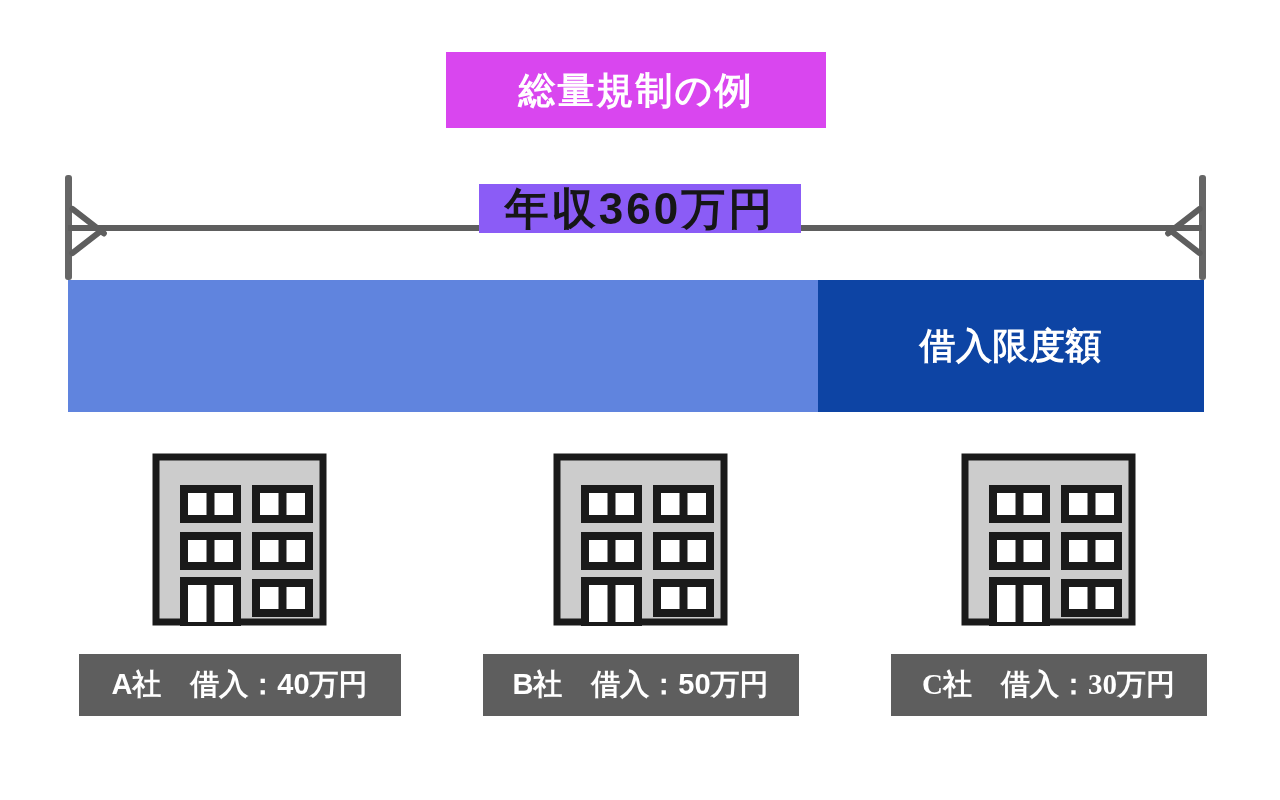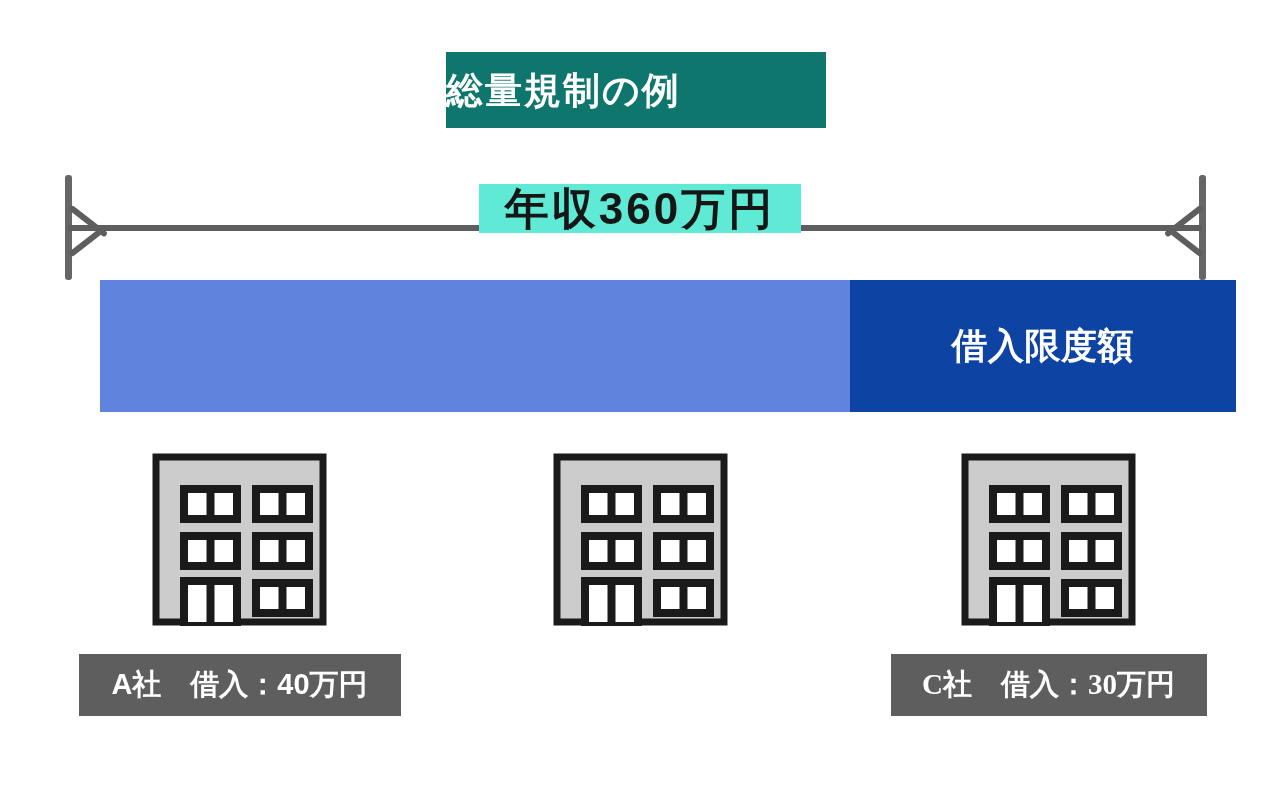--- a/index.html
+++ b/index.html
@@ -23,24 +23,24 @@
     height: 800px;
   }
 
   
   .title-box {
     position: absolute;
     left: 446px;
     top: 52px;
     width: 380px;
     height: 76px;
-    background: #0f766e;
+    background: #d946ef;
     display: flex;
     align-items: center;
-    justify-content: flex-start;
+    justify-content: center;
   }
   .title-text {
     color: #ffffff;
     font-size: 37px;
     font-weight: bold;
     letter-spacing: 2px;
     line-height: 1;
     white-space: nowrap;
   }
 
@@ -90,33 +90,32 @@
     width: 1280px;
     text-align: center;
     font-size: 44px;
     font-weight: bold;
     color: #161616;
     letter-spacing: 3px;
     line-height: 1.05;
     background: transparent;
   }
   .axis-label span {
-    background: #5eead4;
+    background: #8b5cf6;
     padding: 0 26px;
   }
 
   
   .bar-wrap {
     position: absolute;
     left: 68px;
     top: 280px;
     width: 1136px;
     height: 132px;
     display: flex;
-    margin-left: 32px;
   }
   .bar-income {
     height: 100%;
     background: #6084de;
   }
   .bar-limit {
     height: 100%;
     background: #0d44a4;
     display: flex;
     flex-direction: column;
@@ -223,20 +222,21 @@
       <line x1="130.5" y1="36" x2="130.5" y2="66" stroke="#1a1a1a" stroke-width="8"></line>
       <rect x="32" y="83" width="53" height="30" fill="#ffffff" stroke="#1a1a1a" stroke-width="8"></rect>
       <line x1="58.5" y1="83" x2="58.5" y2="113" stroke="#1a1a1a" stroke-width="8"></line>
       <rect x="104" y="83" width="53" height="30" fill="#ffffff" stroke="#1a1a1a" stroke-width="8"></rect>
       <line x1="130.5" y1="83" x2="130.5" y2="113" stroke="#1a1a1a" stroke-width="8"></line>
       <rect x="32" y="128" width="53" height="45" fill="#ffffff" stroke="#1a1a1a" stroke-width="8"></rect>
       <line x1="58.5" y1="128" x2="58.5" y2="173" stroke="#1a1a1a" stroke-width="8"></line>
       <rect x="104" y="130" width="53" height="30" fill="#ffffff" stroke="#1a1a1a" stroke-width="8"></rect>
       <line x1="130.5" y1="130" x2="130.5" y2="160" stroke="#1a1a1a" stroke-width="8"></line>
     </svg>
+    <div class="company-label">B社　借入：50万円</div>
   </div>
 
   <div class="company co-c">
     <svg class="bldg" width="175" height="173" viewBox="0 0 175 173">
       <rect x="4" y="4" width="167" height="165" fill="#cccccc" stroke="#1a1a1a" stroke-width="7"></rect>
       <rect x="32" y="36" width="53" height="30" fill="#ffffff" stroke="#1a1a1a" stroke-width="8"></rect>
       <line x1="58.5" y1="36" x2="58.5" y2="66" stroke="#1a1a1a" stroke-width="8"></line>
       <rect x="104" y="36" width="53" height="30" fill="#ffffff" stroke="#1a1a1a" stroke-width="8"></rect>
       <line x1="130.5" y1="36" x2="130.5" y2="66" stroke="#1a1a1a" stroke-width="8"></line>
       <rect x="32" y="83" width="53" height="30" fill="#ffffff" stroke="#1a1a1a" stroke-width="8"></rect>

